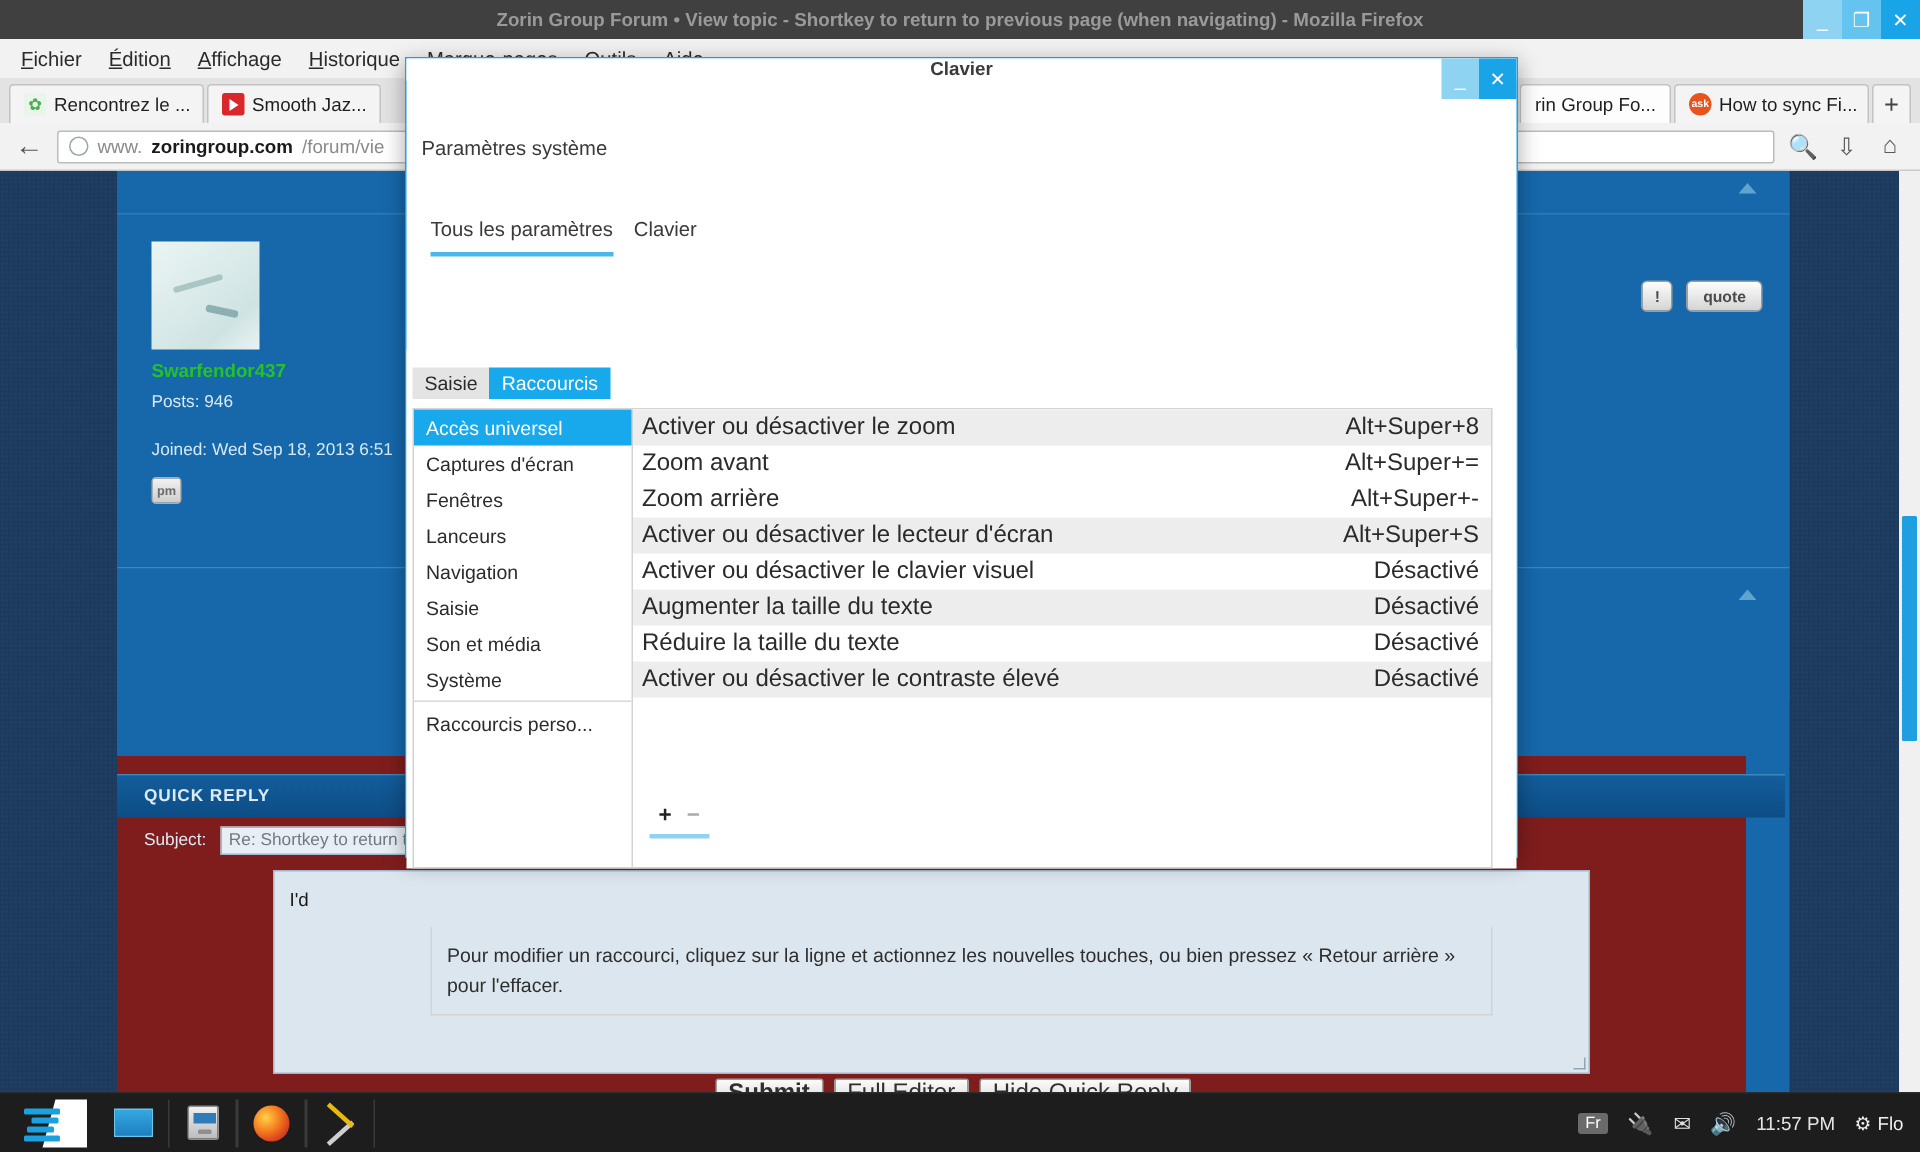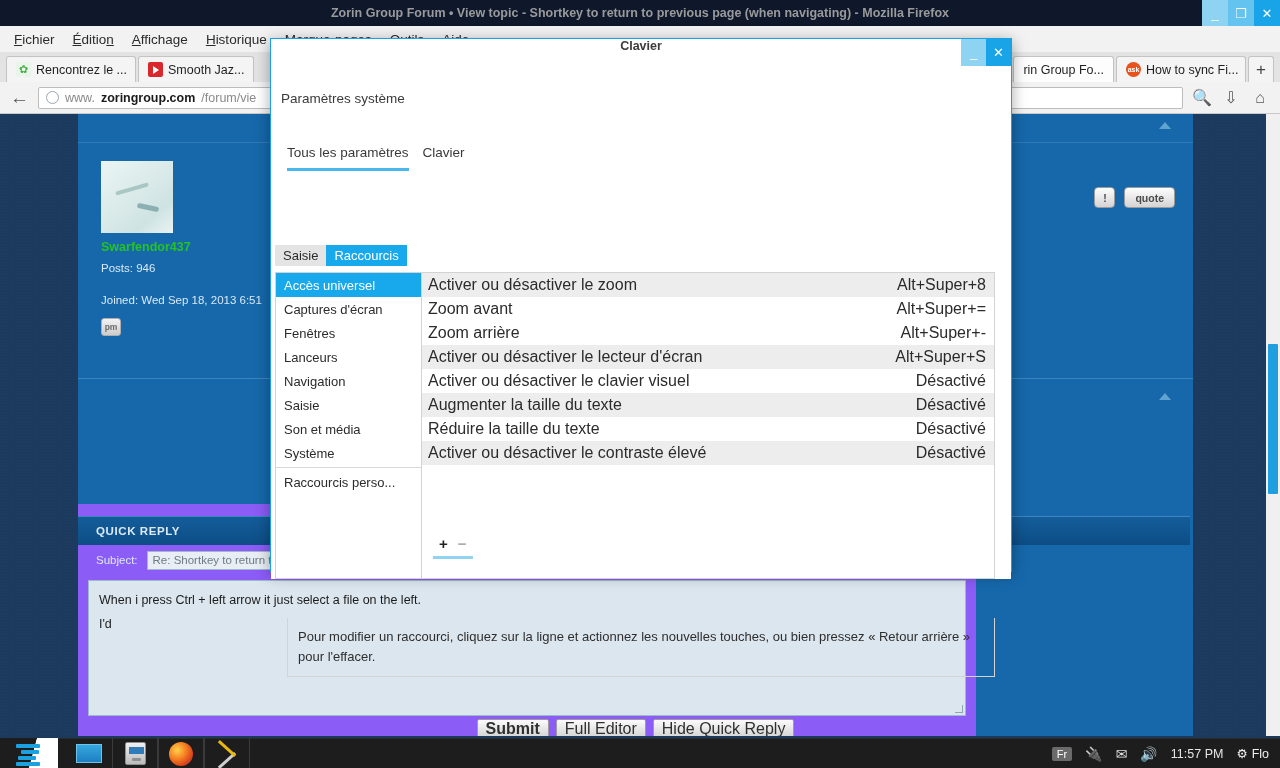--- a/index.html
+++ b/index.html
@@ -9,21 +9,21 @@
     background: #1c3a5e;
   }
   #screen { position: relative; width: 1280px; height: 768px; overflow: hidden; }
 
   
   #firefox-window {
     position: absolute; left: 0; top: 0; width: 1280px; height: 736px;
     background: #f2f2f2;
   }
   .ff-titlebar {
-    position: relative; height: 26px; background: #0f172a;
+    position: relative; height: 26px; background: #404040;
     display: flex; align-items: center; justify-content: center;
   }
   .ff-title {
     font-size: 12.5px; color: #999a9b; font-weight: bold;
     white-space: nowrap;
   }
   .ff-winbtns { position: absolute; right: 0; top: 0; height: 26px; display: flex; }
   .ff-winbtn {
     width: 26px; height: 26px; display: flex; align-items: center; justify-content: center;
     font-size: 13px; color: #ffffff; background: #64c3ef;
@@ -140,22 +140,22 @@
   .post-sep { height: 1px; background: #3d86bd; }
   .post-block2 { height: 88px; position: relative; background: #1668ab; }
   .arrow-up2 {
     position: absolute; right: 22px; top: 14px;
     width: 0; height: 0; border-left: 6px solid transparent; border-right: 6px solid transparent;
     border-bottom: 7px solid #5fa3cf;
   }
 
   
   .qr-panel {
-    position: absolute; left: 0; top: 390px; width: 898px; height: 232px;
-    background: #8b5cf6;
+    position: absolute; left: 0; top: 390px; width: 1086px; height: 232px;
+    background: #7f1d1d;
   }
   .qr-header {
     margin: 12px 0 0 0; height: 29px; width: 1112px;
     background: linear-gradient(#135d9b,#0d4d85);
     border-top: 1px solid #3d86bd;
     display: flex; align-items: center; padding-left: 18px;
     font-size: 11.5px; font-weight: bold; letter-spacing: .6px; color: #dceaf6;
   }
   .qr-subject {
     height: 30px; display: flex; align-items: center; gap: 9px; padding-left: 18px;
@@ -258,21 +258,21 @@
   .addrem .plus { font-size: 15px; color: #222; font-weight: bold; }
   .addrem .minus { font-size: 15px; color: #aaa; font-weight: bold; }
 
   .dlg-hint {
     margin: 8px 16px 0 16px; border: 1px solid #d3d3d3; border-top: none;
     padding: 9px 10px 10px 10px; font-size: 13px; color: #2e2e2e; line-height: 1.5;
   }
 
   
   #taskbar {
-    position: absolute; left: 0; bottom: 0; width: 1280px; height: 30px;
+    position: absolute; left: 0; bottom: 0; width: 1280px; height: 40px;
     background: #1d1d1d; display: flex; align-items: center;
     border-top: 1px solid #2b2b2b;
   }
   .tb-start {
     width: 58px; height: 32px; display: flex; align-items: center; justify-content: center;
     background: linear-gradient(105deg,#1d1d1d 0%,#1d1d1d 55%,#ffffff 56%,#ffffff 100%);
   }
   .zorin-logo {
     width: 26px; height: 24px; position: relative;
   }
@@ -392,21 +392,20 @@
           <span class="arrow-up2"></span>
         </div>
 
         <div class="qr-panel">
           <div class="qr-header">QUICK REPLY</div>
           <div class="qr-subject">
             <span>Subject:</span>
             <input value="Re: Shortkey to return to" style="">
           </div>
           <div class="qr-textarea">
-            <div>When i press Ctrl + left arrow it just select a file on the left.</div>
             <div>I'd</div>
             <span class="qr-resize"></span>
           </div>
           <div class="qr-buttons">
             <div class="qr-btn primary">Submit</div>
             <div class="qr-btn">Full Editor</div>
             <div class="qr-btn">Hide Quick Reply</div>
           </div>
         </div>
       </div>

